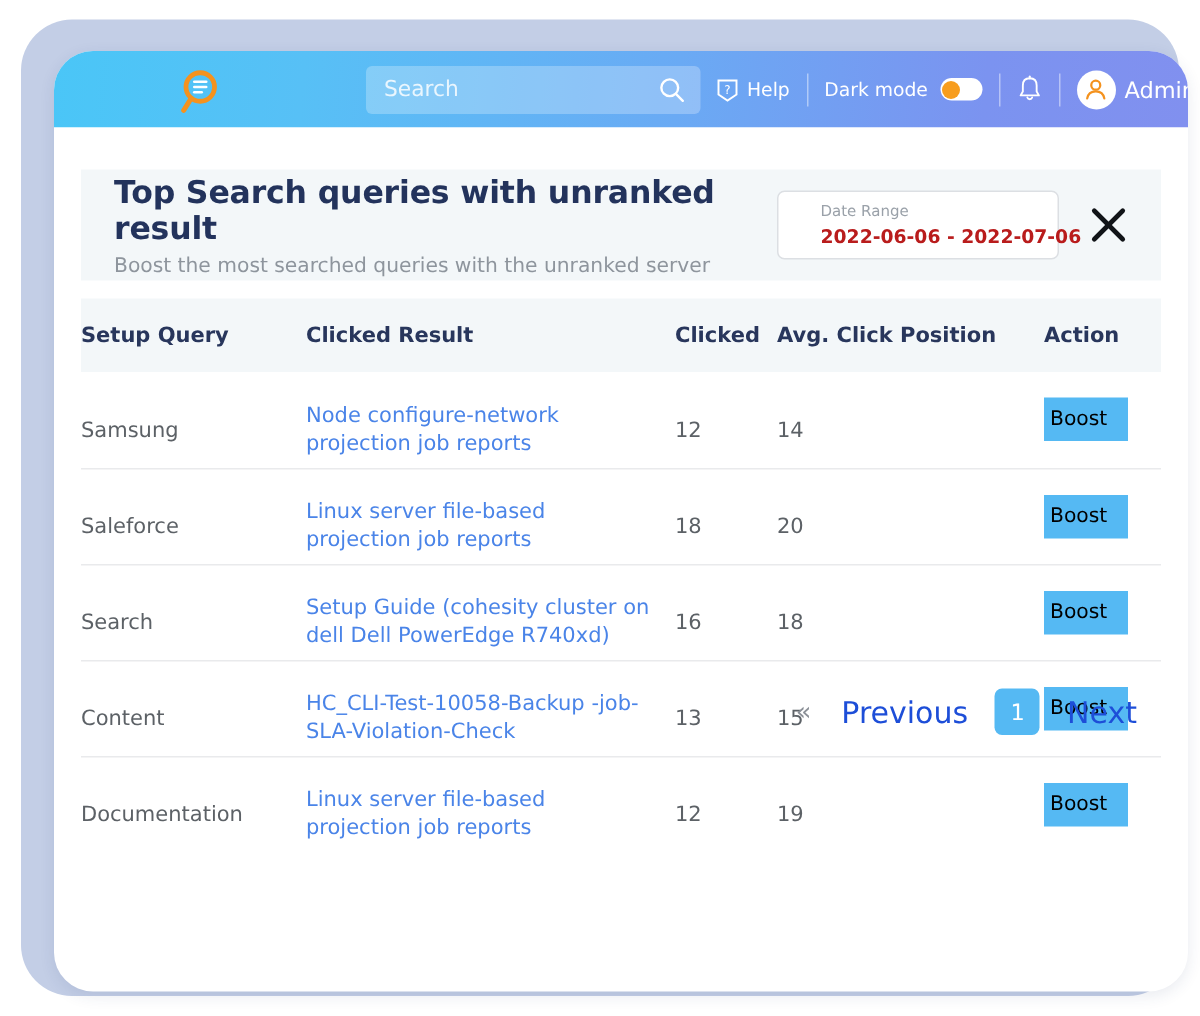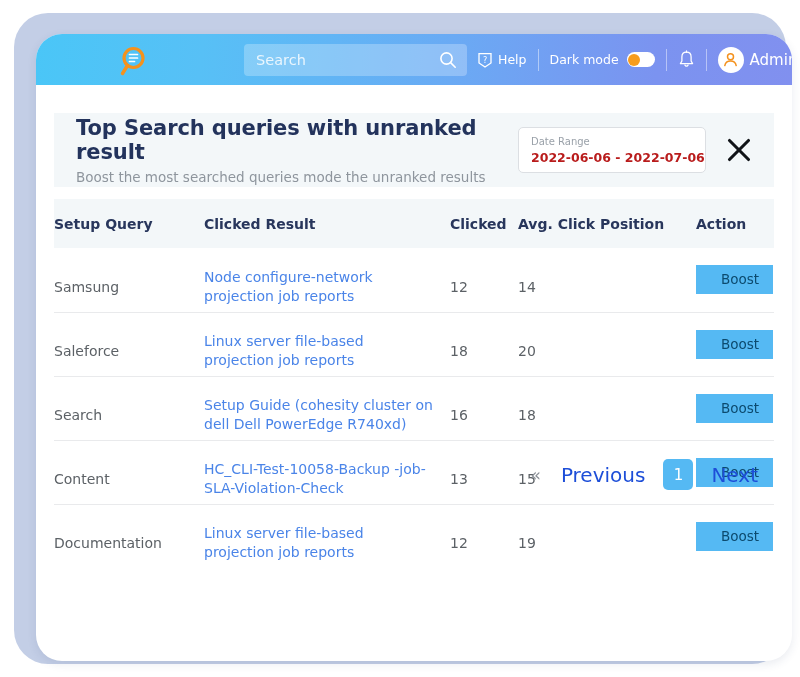--- a/index.html
+++ b/index.html
@@ -189,21 +189,21 @@
   }
 
   .daterange {
     width: 188px;
     height: 46px;
     background: #ffffff;
     border: 1px solid #dcdfe3;
     border-radius: 5px;
     display: flex;
     align-items: center;
-    padding: 0 10px 0 12px;
+    padding: 0 10px 0 28px;
     flex: 0 0 auto;
   }
   .dr-texts { flex: 1 1 auto; }
   .dr-label {
     font-size: 10px;
     color: #9aa1a9;
     font-family: "DejaVu Sans", sans-serif;
     line-height: 12px;
   }
   .dr-value {
@@ -270,23 +270,23 @@
     text-decoration: none;
     line-height: 19px;
     display: block;
     padding-right: 14px;
   }
   td.c-clicked, td.c-avg { color: #5c6166; }
   td.c-action { text-align: left; }
   .boost-btn {
     display: inline-block;
     background: #55b9f3;
-    color: #0c4a6e;
+    color: #000000;
     font-size: 13.5px;
-    padding: 7px 14px 8px 25px;
+    padding: 7px 14px 8px 4px;
     border: none;
     cursor: pointer;
     font-family: "DejaVu Sans", sans-serif;
     line-height: 14px;
   }
   .cell-top { vertical-align: top; padding-top: 14px !important; }
 
   
   .pagination {
     position: absolute;
@@ -392,21 +392,21 @@
         </div>
 
       </div>
     </div>
 
     <div class="content">
 
       <div class="panel-head">
         <div class="panel-titles">
           <div class="panel-title">Top Search queries with unranked result</div>
-          <div class="panel-sub">Boost the most searched queries mode the unranked results</div>
+          <div class="panel-sub">Boost the most searched queries with the unranked server</div>
         </div>
 
         <div class="daterange">
           <div class="dr-texts">
             <div class="dr-label">Date Range</div>
             <div class="dr-value">2022-06-06 - 2022-07-06</div>
           </div>
           <svg width="20" height="21" viewBox="0 0 20 21">
             <rect x="1.2" y="3.3" width="17.6" height="15.6" rx="2" fill="none" stroke="#5e6672" stroke-width="1.5"></rect>
             <line x1="5.3" y1="1.2" x2="5.3" y2="5.2" stroke="#5e6672" stroke-width="1.5" stroke-linecap="round"></line>

